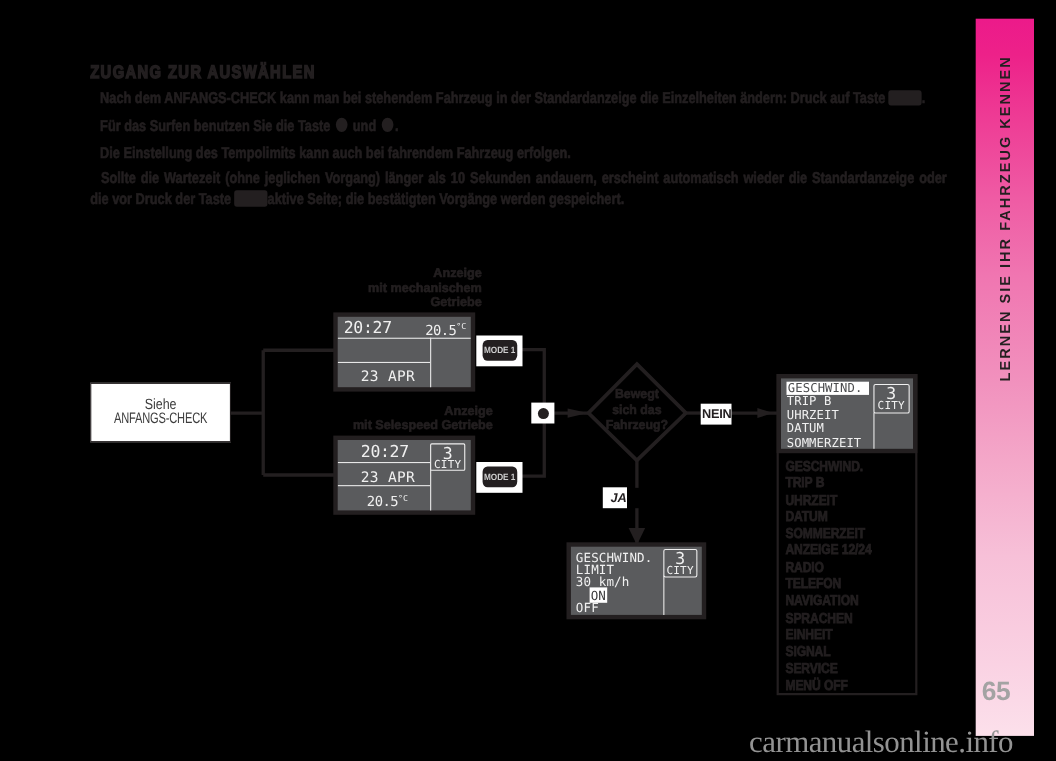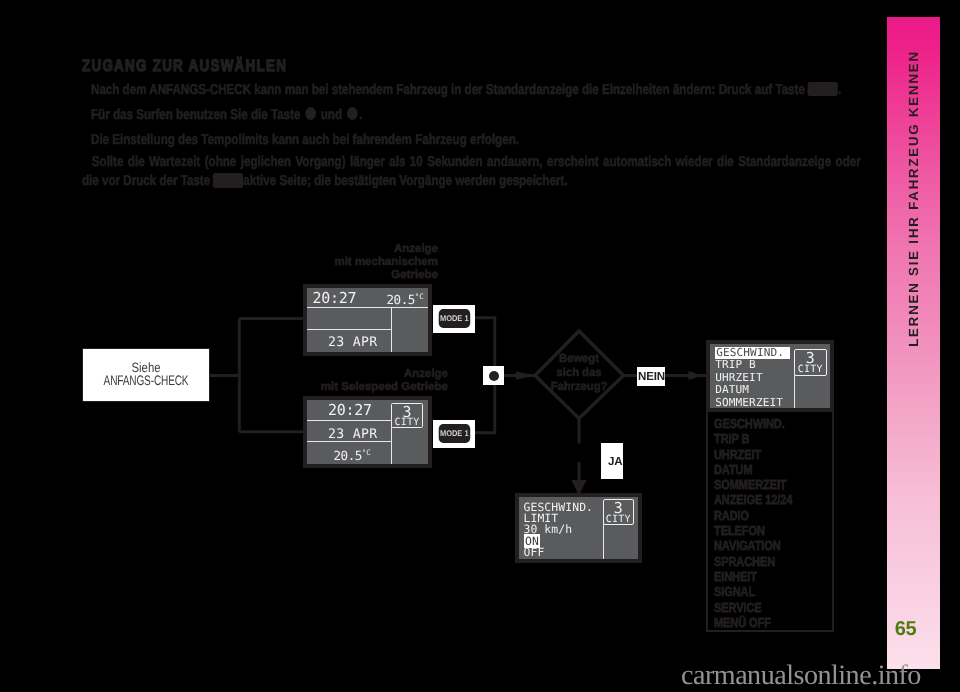--- a/index.html
+++ b/index.html
@@ -45,21 +45,21 @@
   #lbl-auto{left:288px;top:368px;width:160px;}
   #caption-limit{left:491px;top:567px;width:176px;line-height:13.5px;}
 
   
   .lcd{position:absolute;background:#231f20;padding:3px;box-sizing:border-box;}
   .lcd-in{position:relative;width:100%;height:100%;background:#5a5b5d;
           font-family:"DejaVu Sans Mono",monospace;color:#f0f0f0;overflow:hidden;}
   .seg{position:absolute;white-space:nowrap;}
   .rule{position:absolute;background:#e8e8e8;height:1.3px;}
   .vrule{position:absolute;background:#e8e8e8;width:1.3px;}
-  .hl{background:#fff;color:#3c3c3e;display:inline-block;padding:0 1.5px;}
+  .hl{background:#fff;color:#3c3c3e;display:inline-block;padding:0 1.5px;margin-left:12px;}
   .gearbox{position:absolute;border:1.6px solid #f0f0f0;box-sizing:border-box;
            text-align:center;background:#5a5b5d;}
   .gnum{font-size:15px;line-height:14.5px;margin-top:1px;}
   .gmode{font-size:10px;line-height:7px;letter-spacing:.2px;}
 
   
   #lcd1{left:303px;top:284px;width:128.5px;height:71.5px;padding:4px;}
   #l1-time{left:5.5px;top:1px;font-size:15px;letter-spacing:-.3px;}
   #l1-temp{left:79.5px;top:3.5px;font-size:12.6px;letter-spacing:-.5px;}
   #l1-temp i{font-size:7.5px;font-style:normal;vertical-align:super;letter-spacing:0;}
@@ -96,21 +96,21 @@
   
   #decision-text{position:absolute;left:534px;top:350.5px;width:90px;text-align:center;
                  color:#231f20;font-weight:bold;-webkit-text-stroke:0.6px #231f20;
                  font-size:11.8px;line-height:14.2px;}
   #decision-text div{transform:scaleX(.95);}
 
   
   .ynbox{display:flex;align-items:center;justify-content:flex-end;
          color:#231f20;font-weight:bold;font-size:11.6px;letter-spacing:-.2px;}
   #nein{left:637px;top:367px;width:28px;height:19px;}
-  #ja{left:601px;top:443px;width:21.5px;height:36px;}
+  #ja{left:548px;top:443px;width:21.5px;height:19px;font-style:italic;}
 
   
   #lcd3{left:514.5px;top:492.5px;width:127.5px;height:70px;padding:4px;}
   .lim{left:5px;font-size:11.4px;letter-spacing:.1px;}
   #l3-a{top:3.2px;}
   #l3-b{top:14.5px;}
   #l3-c{top:25.8px;}
   #l3-d{top:37.1px;}
   #l3-e{top:48.4px;}
   #l3-v1{left:84.3px;top:26.5px;height:38px;}
@@ -135,21 +135,21 @@
   #sidebar{position:absolute;left:887px;top:17px;width:53px;height:652px;
            background:linear-gradient(180deg,
              #ec1a8a 0%, #ed2189 5%, #ee3c95 14%, #ef5ba4 25%,
              #f076b1 36%, #f190bd 50%, #f4a8c9 62%, #f7c0d8 75%,
              #fad2e3 90%, #fce0eb 100%);}
   #sidetext{position:absolute;left:887px;top:52px;width:53px;height:292px;
             display:flex;align-items:center;justify-content:center;}
   #sidetext span{transform:rotate(-90deg);white-space:nowrap;font-weight:bold;
                  font-size:13.2px;letter-spacing:1.85px;color:#231f20;}
   #pagenum{position:absolute;left:887px;top:617px;width:37px;text-align:center;
-           font-weight:bold;font-size:20px;line-height:24px;color:#4d7c0f;
+           font-weight:bold;font-size:24px;line-height:24px;color:#a3a3a3;
            letter-spacing:-.3px;}
 
   #watermark{position:absolute;left:681px;top:660px;font-size:28.1px;color:#939393;
              font-family:Liberation Serif, serif;letter-spacing:-.5px;
              white-space:nowrap;}
 </style>
 </head>
 <body>
 
 <div class="page">

